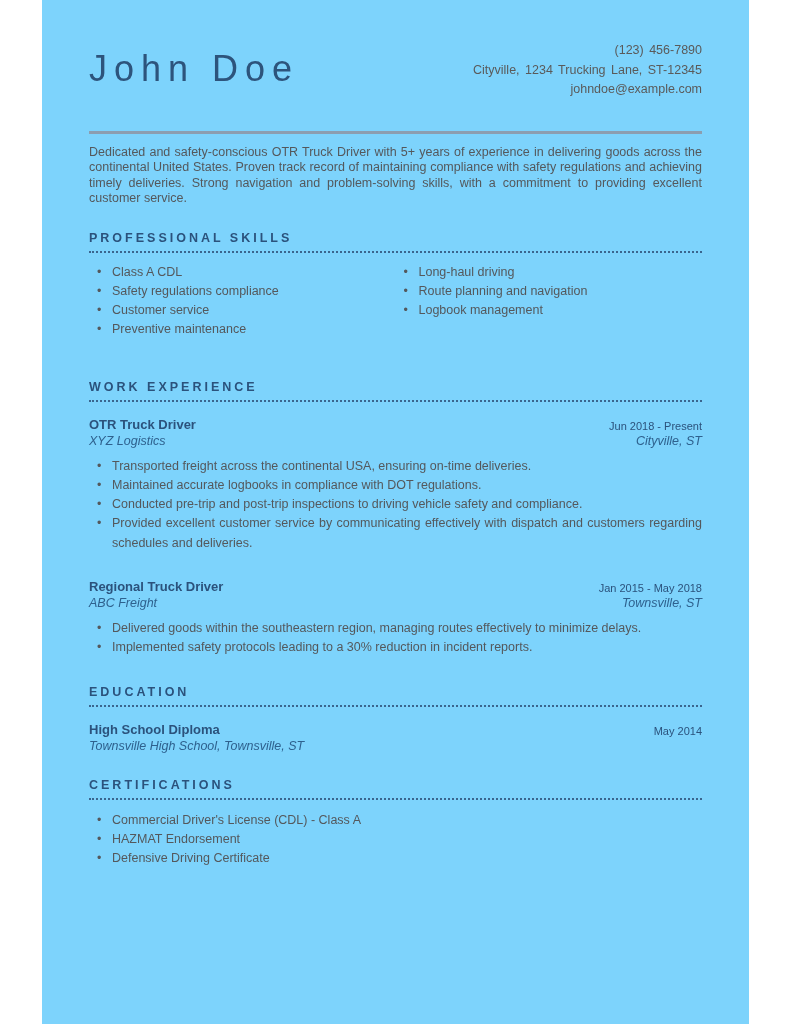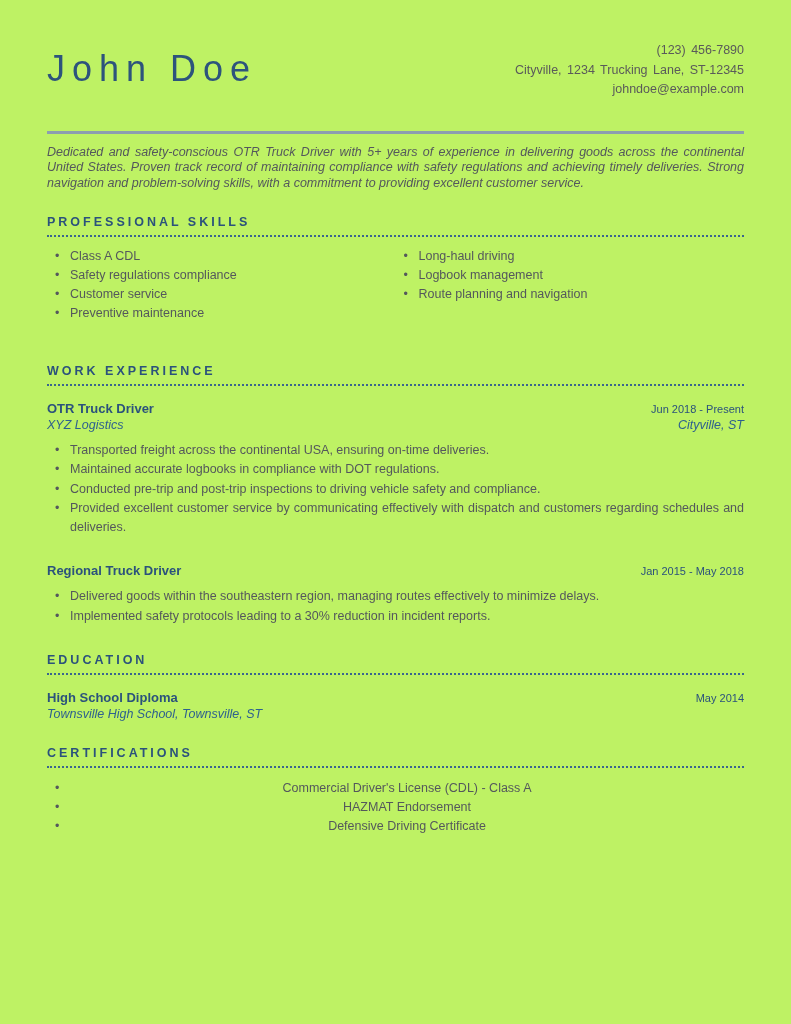--- a/index.html
+++ b/index.html
@@ -1,24 +1,24 @@
 <!DOCTYPE html>
 <html><head>
 <meta charset="utf-8">
 <style>
   * { box-sizing: border-box; margin: 0; padding: 0; }
   html, body { background: #ffffff; }
   body { font-family: "Liberation Sans", sans-serif; }
 
   .page {
     position: relative;
-    width: 791px;
+    width: 707px;
     height: 1024px;
     margin: 0 auto;
-    background: #bef264;
+    background: #7dd3fc;
     overflow: hidden;
   }
   .content { padding: 40px 47px 0 47px; }
 
   
   .header-row {
     display: flex;
     justify-content: space-between;
     align-items: flex-start;
   }
@@ -52,21 +52,21 @@
     letter-spacing: 3px;
     padding-bottom: 6px;
     border-bottom: 2px dotted #3a658e;
   }
   .mt-summary { margin-top: 20px; }
   .mt-skills  { margin-top: 24px; }
   .mt-work    { margin-top: 41px; }
   .mt-edu     { margin-top: 27px; }
   .mt-cert    { margin-top: 25px; }
 
-  .body-text { color: #54585c; font-size: 12.5px; font-style: italic; }
+  .body-text { color: #54585c; font-size: 12.5px; }
 
   .summary-text {
     margin-top: 11px;
     text-align: justify;
     line-height: 15.5px;
   }
 
   
   .skills-columns { display: flex; margin-top: 10px; }
   .skills-col { width: 50%; }
@@ -84,39 +84,39 @@
     left: 2px;
     color: #54585c;
   }
 
   
   .entry { margin-top: 15px; }
   .entry + .entry { margin-top: 26px; }
   .entry-row {
     display: flex;
     justify-content: space-between;
-    align-items: center;
+    align-items: flex-end;
   }
   .entry-title { font-size: 13px; font-weight: bold; color: #2b527c; }
   .entry-date  { font-size: 11px; font-weight: normal; color: #2b527c; }
   .entry-sub-row {
     display: flex;
     justify-content: space-between;
     align-items: flex-start;
     margin-top: 2px;
   }
   .entry-company, .entry-location {
     font-size: 12.5px;
     font-style: italic;
     color: #2e618e;
   }
   .entry ul.dotlist { margin-top: 9px; }
   .entry ul.dotlist li { line-height: 19.3px; text-align: justify; }
 
-  .cert-list { margin-top: 11px; text-align: center; }
+  .cert-list { margin-top: 11px; }
   .cert-list li { line-height: 19.5px; }
 </style>
 </head>
 <body>
 
 <div class="page">
   <div class="content">
 
     <div class="header-row">
       <div class="name">John Doe</div>
@@ -137,22 +137,22 @@
         <ul class="dotlist">
           <li>Class A CDL</li>
           <li>Safety regulations compliance</li>
           <li>Customer service</li>
           <li>Preventive maintenance</li>
         </ul>
       </div>
       <div class="skills-col">
         <ul class="dotlist">
           <li>Long-haul driving</li>
+          <li>Route planning and navigation</li>
           <li>Logbook management</li>
-          <li>Route planning and navigation</li>
         </ul>
       </div>
     </div>
 
     <div class="section-title mt-work">WORK EXPERIENCE</div>
 
     <div class="entry">
       <div class="entry-row">
         <span class="entry-title">OTR Truck Driver</span>
         <span class="entry-date">Jun 2018 - Present</span>
@@ -167,20 +167,24 @@
         <li>Conducted pre-trip and post-trip inspections to driving vehicle safety and compliance.</li>
         <li>Provided excellent customer service by communicating effectively with dispatch and customers regarding schedules and deliveries.</li>
       </ul>
     </div>
 
     <div class="entry">
       <div class="entry-row">
         <span class="entry-title">Regional Truck Driver</span>
         <span class="entry-date">Jan 2015 - May 2018</span>
       </div>
+      <div class="entry-sub-row">
+        <span class="entry-company">ABC Freight</span>
+        <span class="entry-location">Townsville, ST</span>
+      </div>
       <ul class="dotlist">
         <li>Delivered goods within the southeastern region, managing routes effectively to minimize delays.</li>
         <li>Implemented safety protocols leading to a 30% reduction in incident reports.</li>
       </ul>
     </div>
 
     <div class="section-title mt-edu">EDUCATION</div>
     <div class="entry">
       <div class="entry-row">
         <span class="entry-title">High School Diploma</span>

